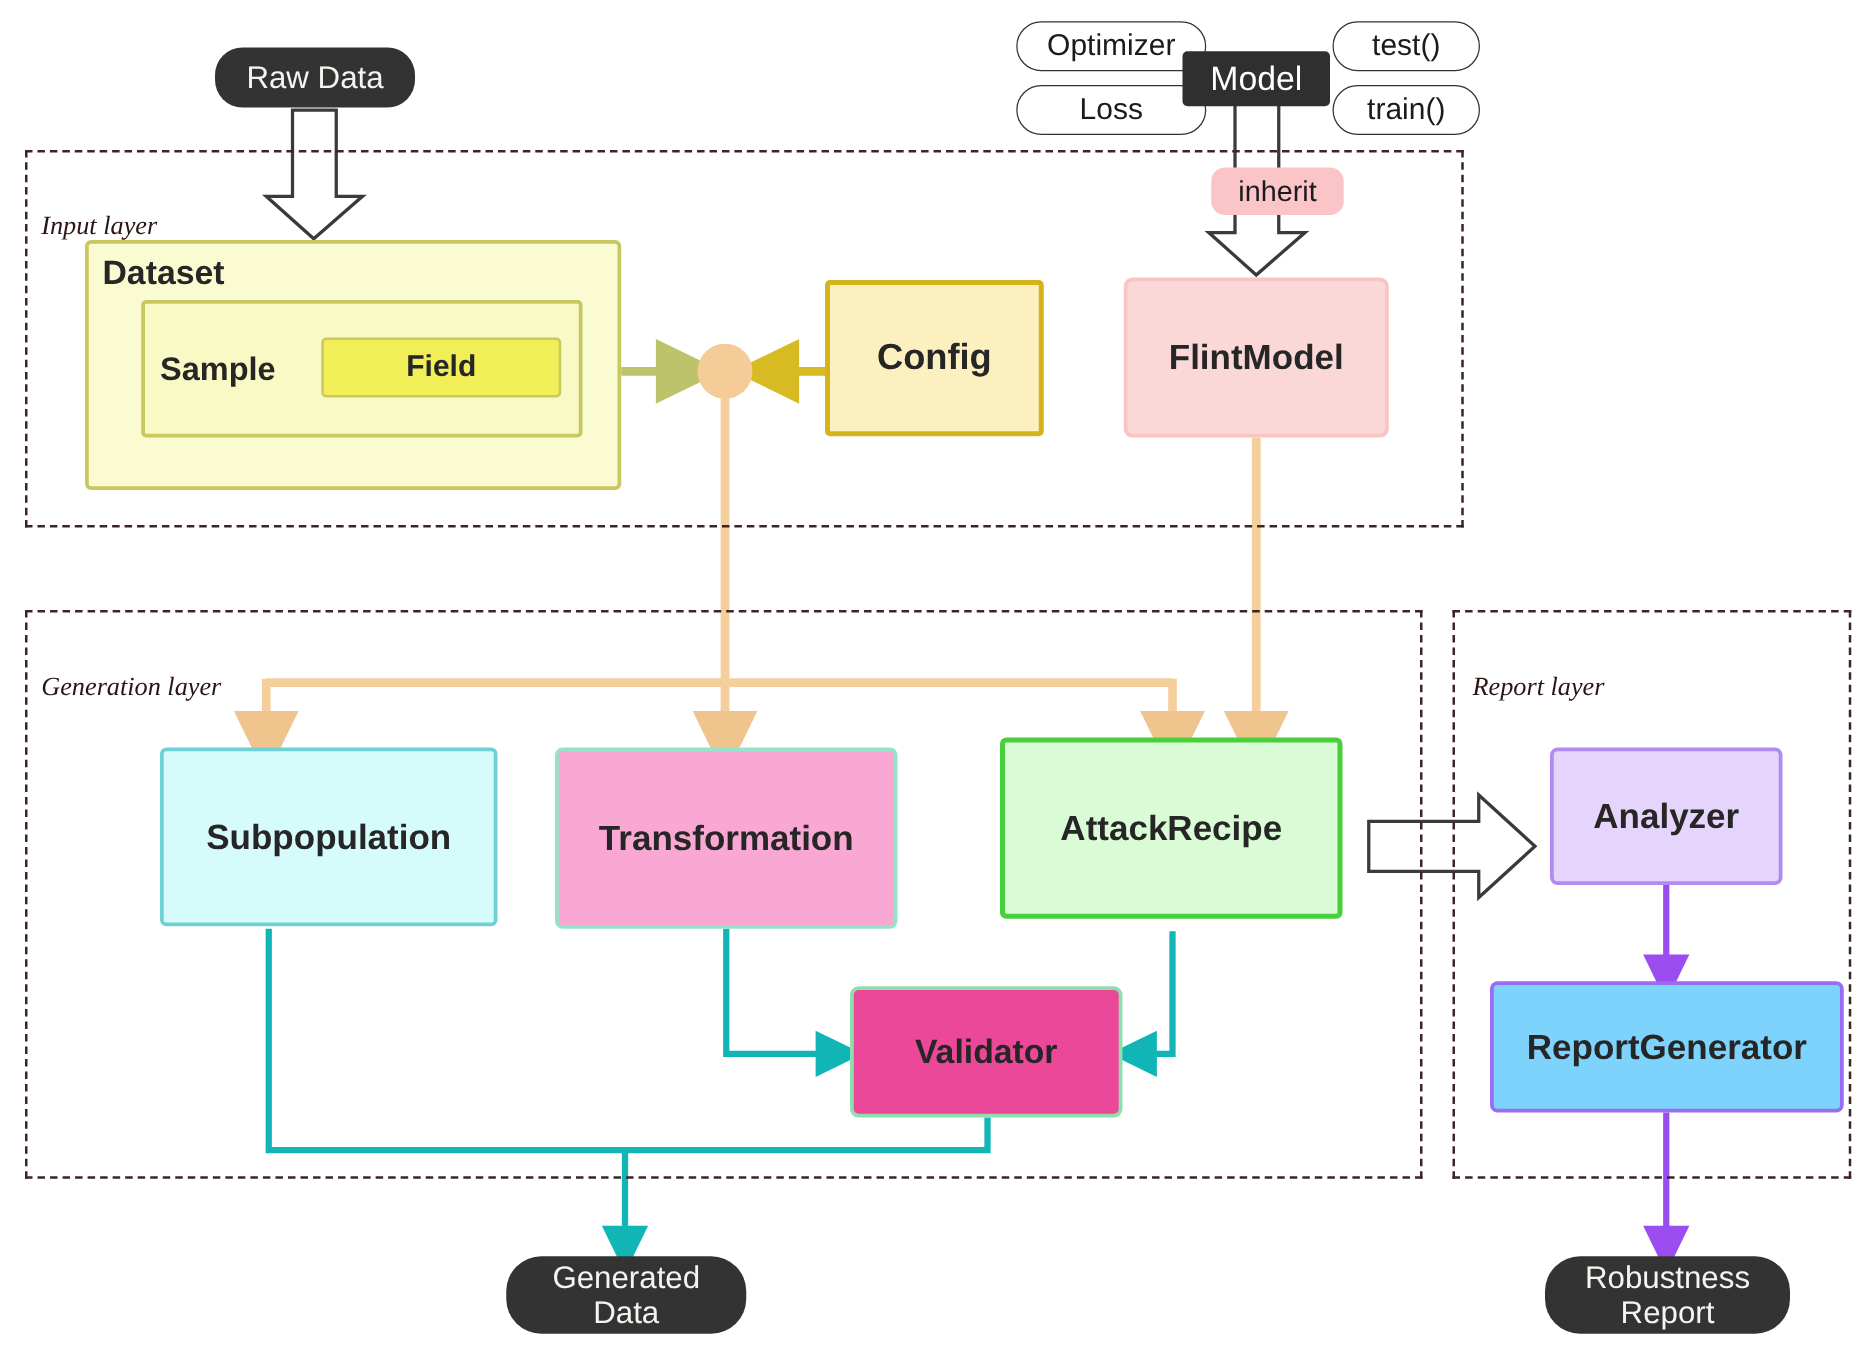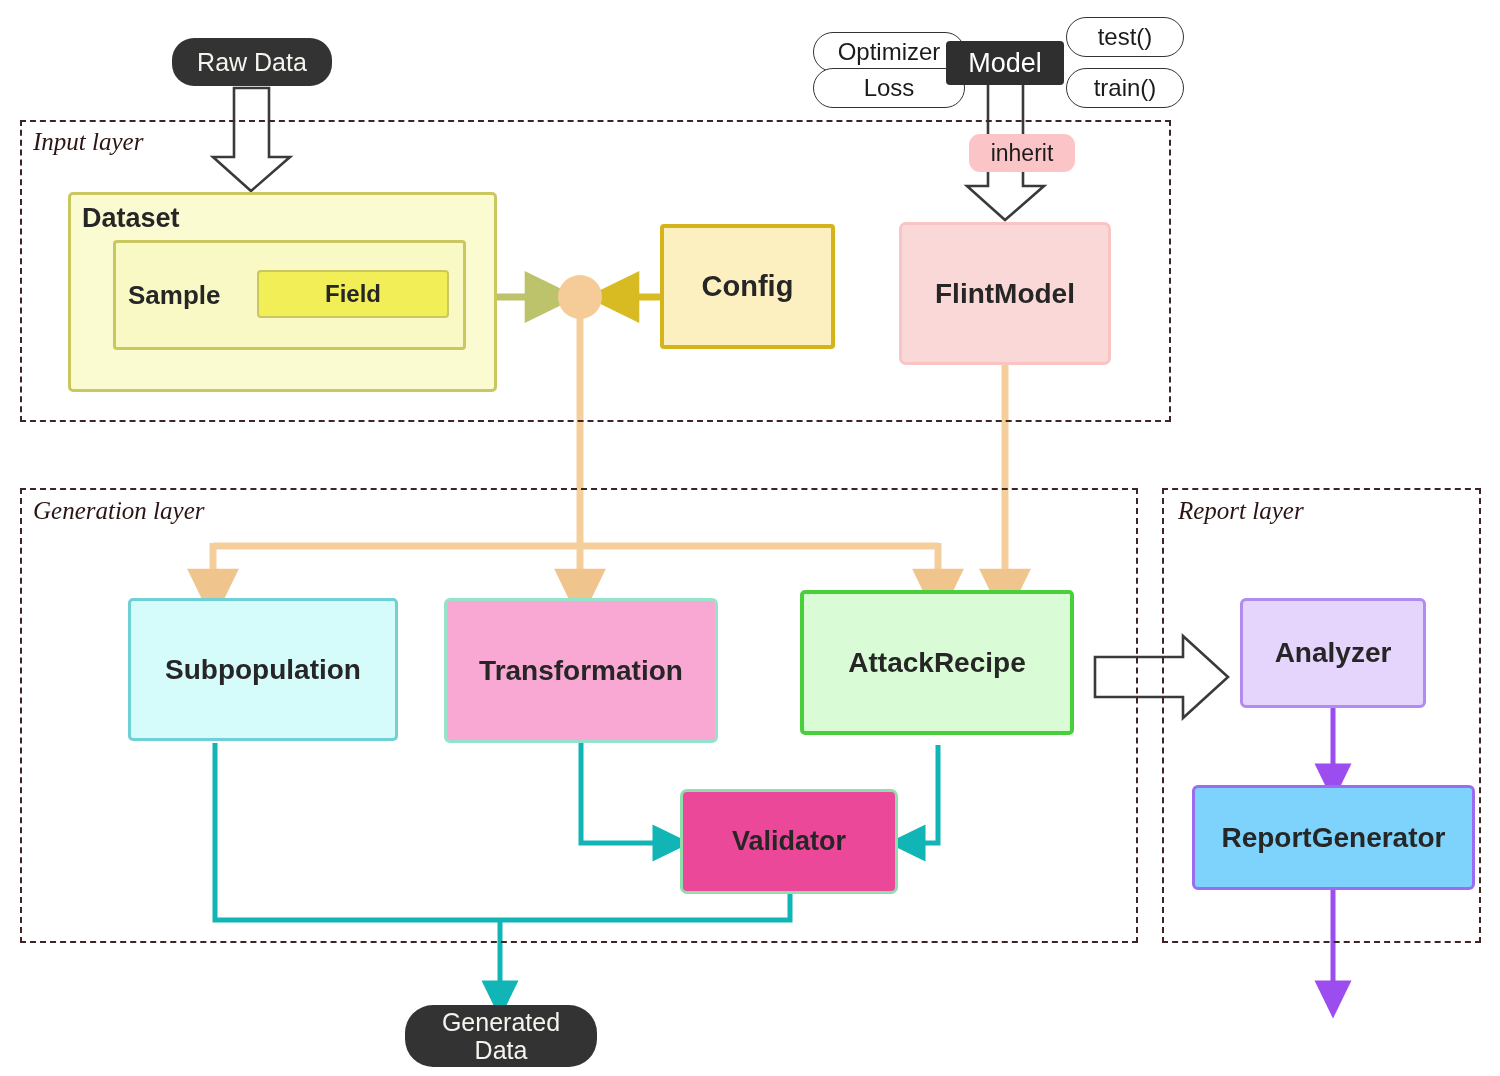--- a/index.html
+++ b/index.html
@@ -2,21 +2,21 @@
 <html><head>
 <meta charset="utf-8">
 <style>
   html,body{margin:0;padding:0;background:#ffffff;}
   body{width:1500px;height:1076px;font-family:"Liberation Sans",sans-serif;}
   #stage{position:relative;width:1500px;height:1076px;overflow:hidden;background:#fff;}
   #edges{position:absolute;left:0;top:0;width:1500px;height:1076px;}
 
   .layerbox{position:absolute;border:2.5px dashed #3d2525;box-sizing:border-box;}
   .layerlabel{position:absolute;font-family:"Liberation Serif",serif;font-style:italic;
-    font-size:25px;color:#2b1414;white-space:nowrap;}
+    font-size:21px;color:#2b1414;white-space:nowrap;margin-top:40px;}
 
   .node{position:absolute;box-sizing:border-box;display:flex;align-items:center;
     justify-content:center;text-align:center;font-weight:bold;color:#262626;}
 
   .pill{position:absolute;box-sizing:border-box;display:flex;align-items:center;
     justify-content:center;text-align:center;background:#333333;color:#f7f4ef;
     border-radius:22px;font-size:25px;font-weight:normal;line-height:1.12;}
   .pill.dark2{border-radius:28px;}
 
   .whitepill{position:absolute;box-sizing:border-box;display:flex;align-items:center;
@@ -102,51 +102,55 @@
   <div class="layerlabel" style="left:33px;top:128px;">Input layer</div>
 
   <div class="layerbox" style="left:20px;top:488px;width:1118px;height:455px;"></div>
   <div class="layerlabel" style="left:33px;top:497px;">Generation layer</div>
 
   <div class="layerbox" style="left:1162px;top:488px;width:319px;height:455px;"></div>
   <div class="layerlabel" style="left:1178px;top:497px;">Report layer</div>
 
   <div class="pill" style="left:172px;top:38px;width:160px;height:48px;">Raw Data</div>
 
-  <div class="whitepill" style="left:813px;top:17px;width:152px;height:40px;margin-top:15px;">Optimizer</div>
+  <div class="whitepill" style="left:813px;top:17px;width:152px;height:40px;">Optimizer</div>
   <div class="whitepill" style="left:813px;top:68px;width:152px;height:40px;">Loss</div>
   <div class="whitepill" style="left:1066px;top:17px;width:118px;height:40px;">test()</div>
   <div class="whitepill" style="left:1066px;top:68px;width:118px;height:40px;">train()</div>
   <div class="modelchip" style="left:946px;top:41px;width:118px;height:44px;">Model</div>
 
   <div class="inheritchip" style="left:954px;top:134px;width:106px;height:38px;margin-left:15px;">inherit</div>
 
   <div class="node dataset" style="left:68px;top:192px;width:429px;height:200px;"></div>
   <div style="position:absolute;left:82px;top:203px;font-size:27px;font-weight:bold;color:#262626;">Dataset</div>
 
   <div class="node sample" style="left:113px;top:240px;width:353px;height:110px;"></div>
   <div style="position:absolute;left:128px;top:280px;font-size:26px;font-weight:bold;color:#262626;">Sample</div>
 
   <div class="node config" style="left:660px;top:224px;width:175px;height:125px;font-size:29px;">Config</div>
 
   <div class="node field" style="left:257px;top:270px;width:192px;height:48px;font-size:24px;">Field</div>
 
-  <div class="node flint" style="left:899px;top:222px;width:212px;height:143px;font-size:28px;">FlintModel</div>
+  <div class="node flint" style="left:899px;top:222px;width:212px;height:128px;font-size:28px;">FlintModel</div>
 
   <div class="node subpop" style="left:80px;top:598px;width:270px;height:143px;font-size:28px;">Subpopulation</div>
 
   <div class="node transf" style="left:444px;top:598px;width:274px;height:145px;font-size:28px;">Transformation</div>
 
   <div class="node attack" style="left:800px;top:590px;width:274px;height:145px;font-size:28px;">AttackRecipe</div>
 
   <div class="node valid" style="left:680px;top:789px;width:218px;height:105px;font-size:27px;">Validator</div>
 
   <div class="node analyzer" style="left:1240px;top:598px;width:186px;height:110px;font-size:28px;">Analyzer</div>
 
   <div class="node reportgen" style="left:1192px;top:785px;width:283px;height:105px;font-size:28px;">ReportGenerator</div>
 
   <div class="pill dark2" style="left:405px;top:1005px;width:192px;height:62px;flex-direction:column;">
     <span>Generated</span>
     <span>Data</span>
   </div>
 
+  <div class="pill dark2" style="left:1236px;top:1005px;width:196px;height:62px;flex-direction:column;">
+    <span>Robustness</span>
+    <span>Report</span>
+  </div>
 
 </div>
 
 </body></html>

